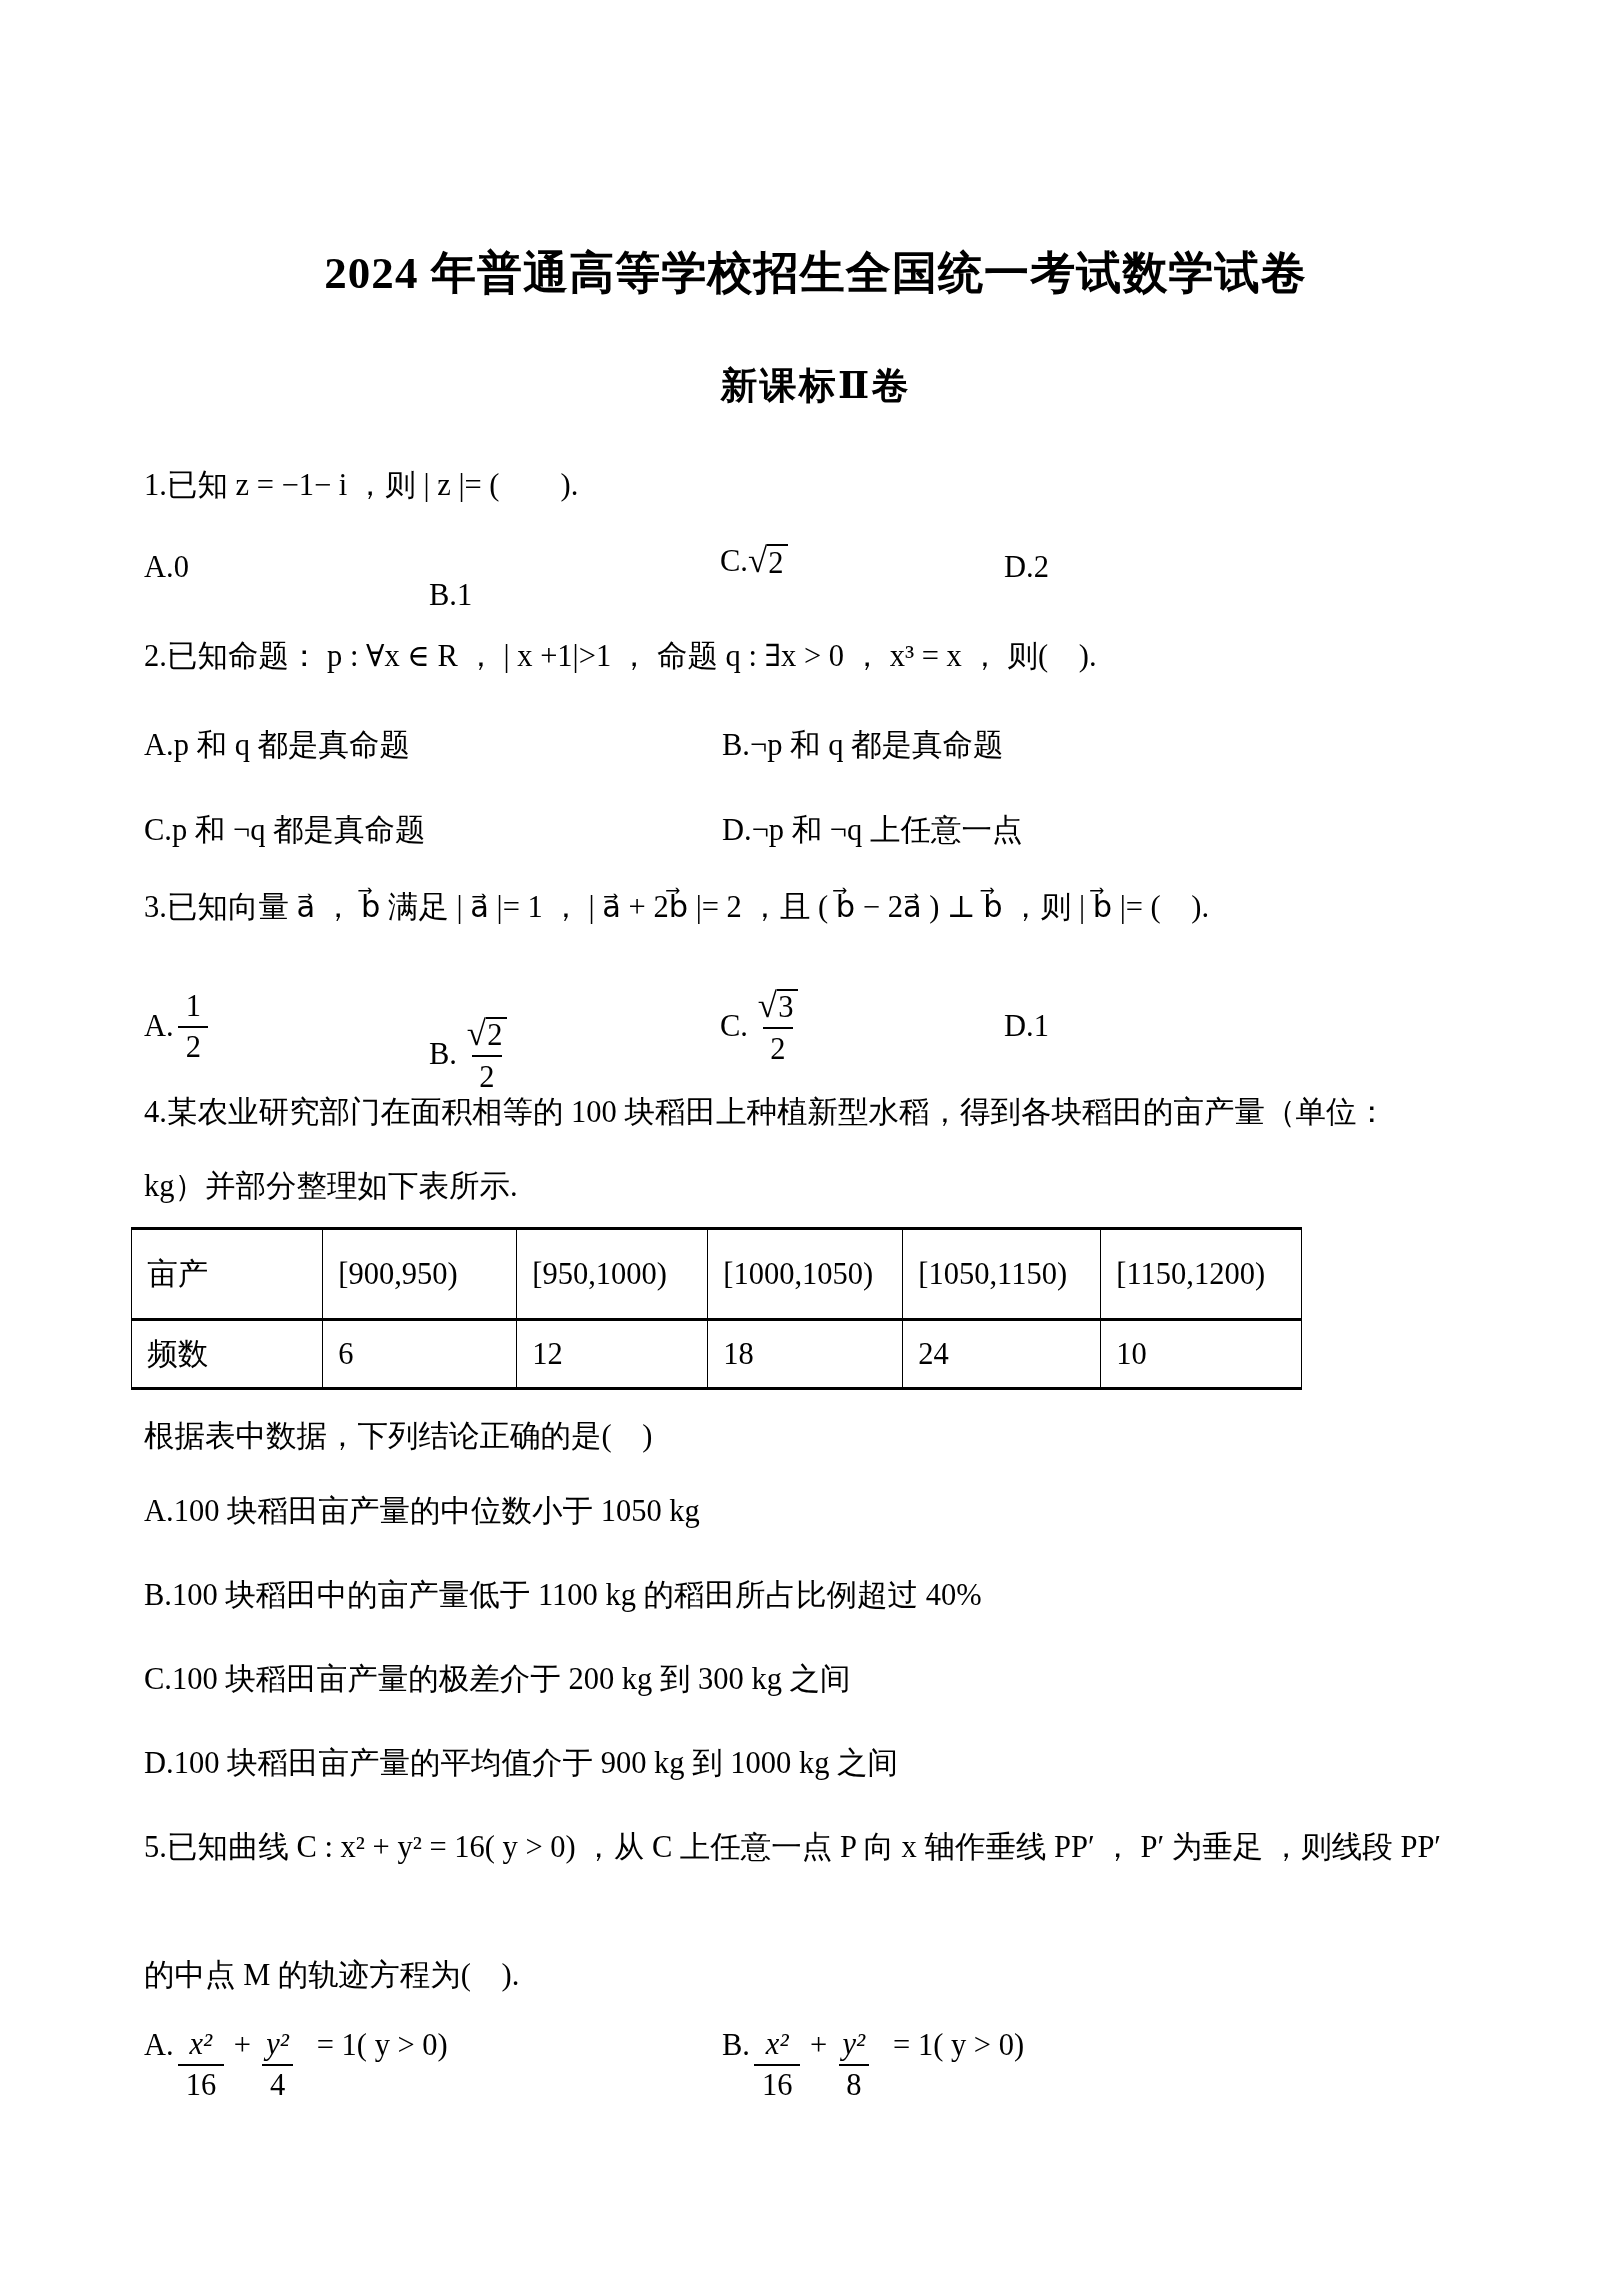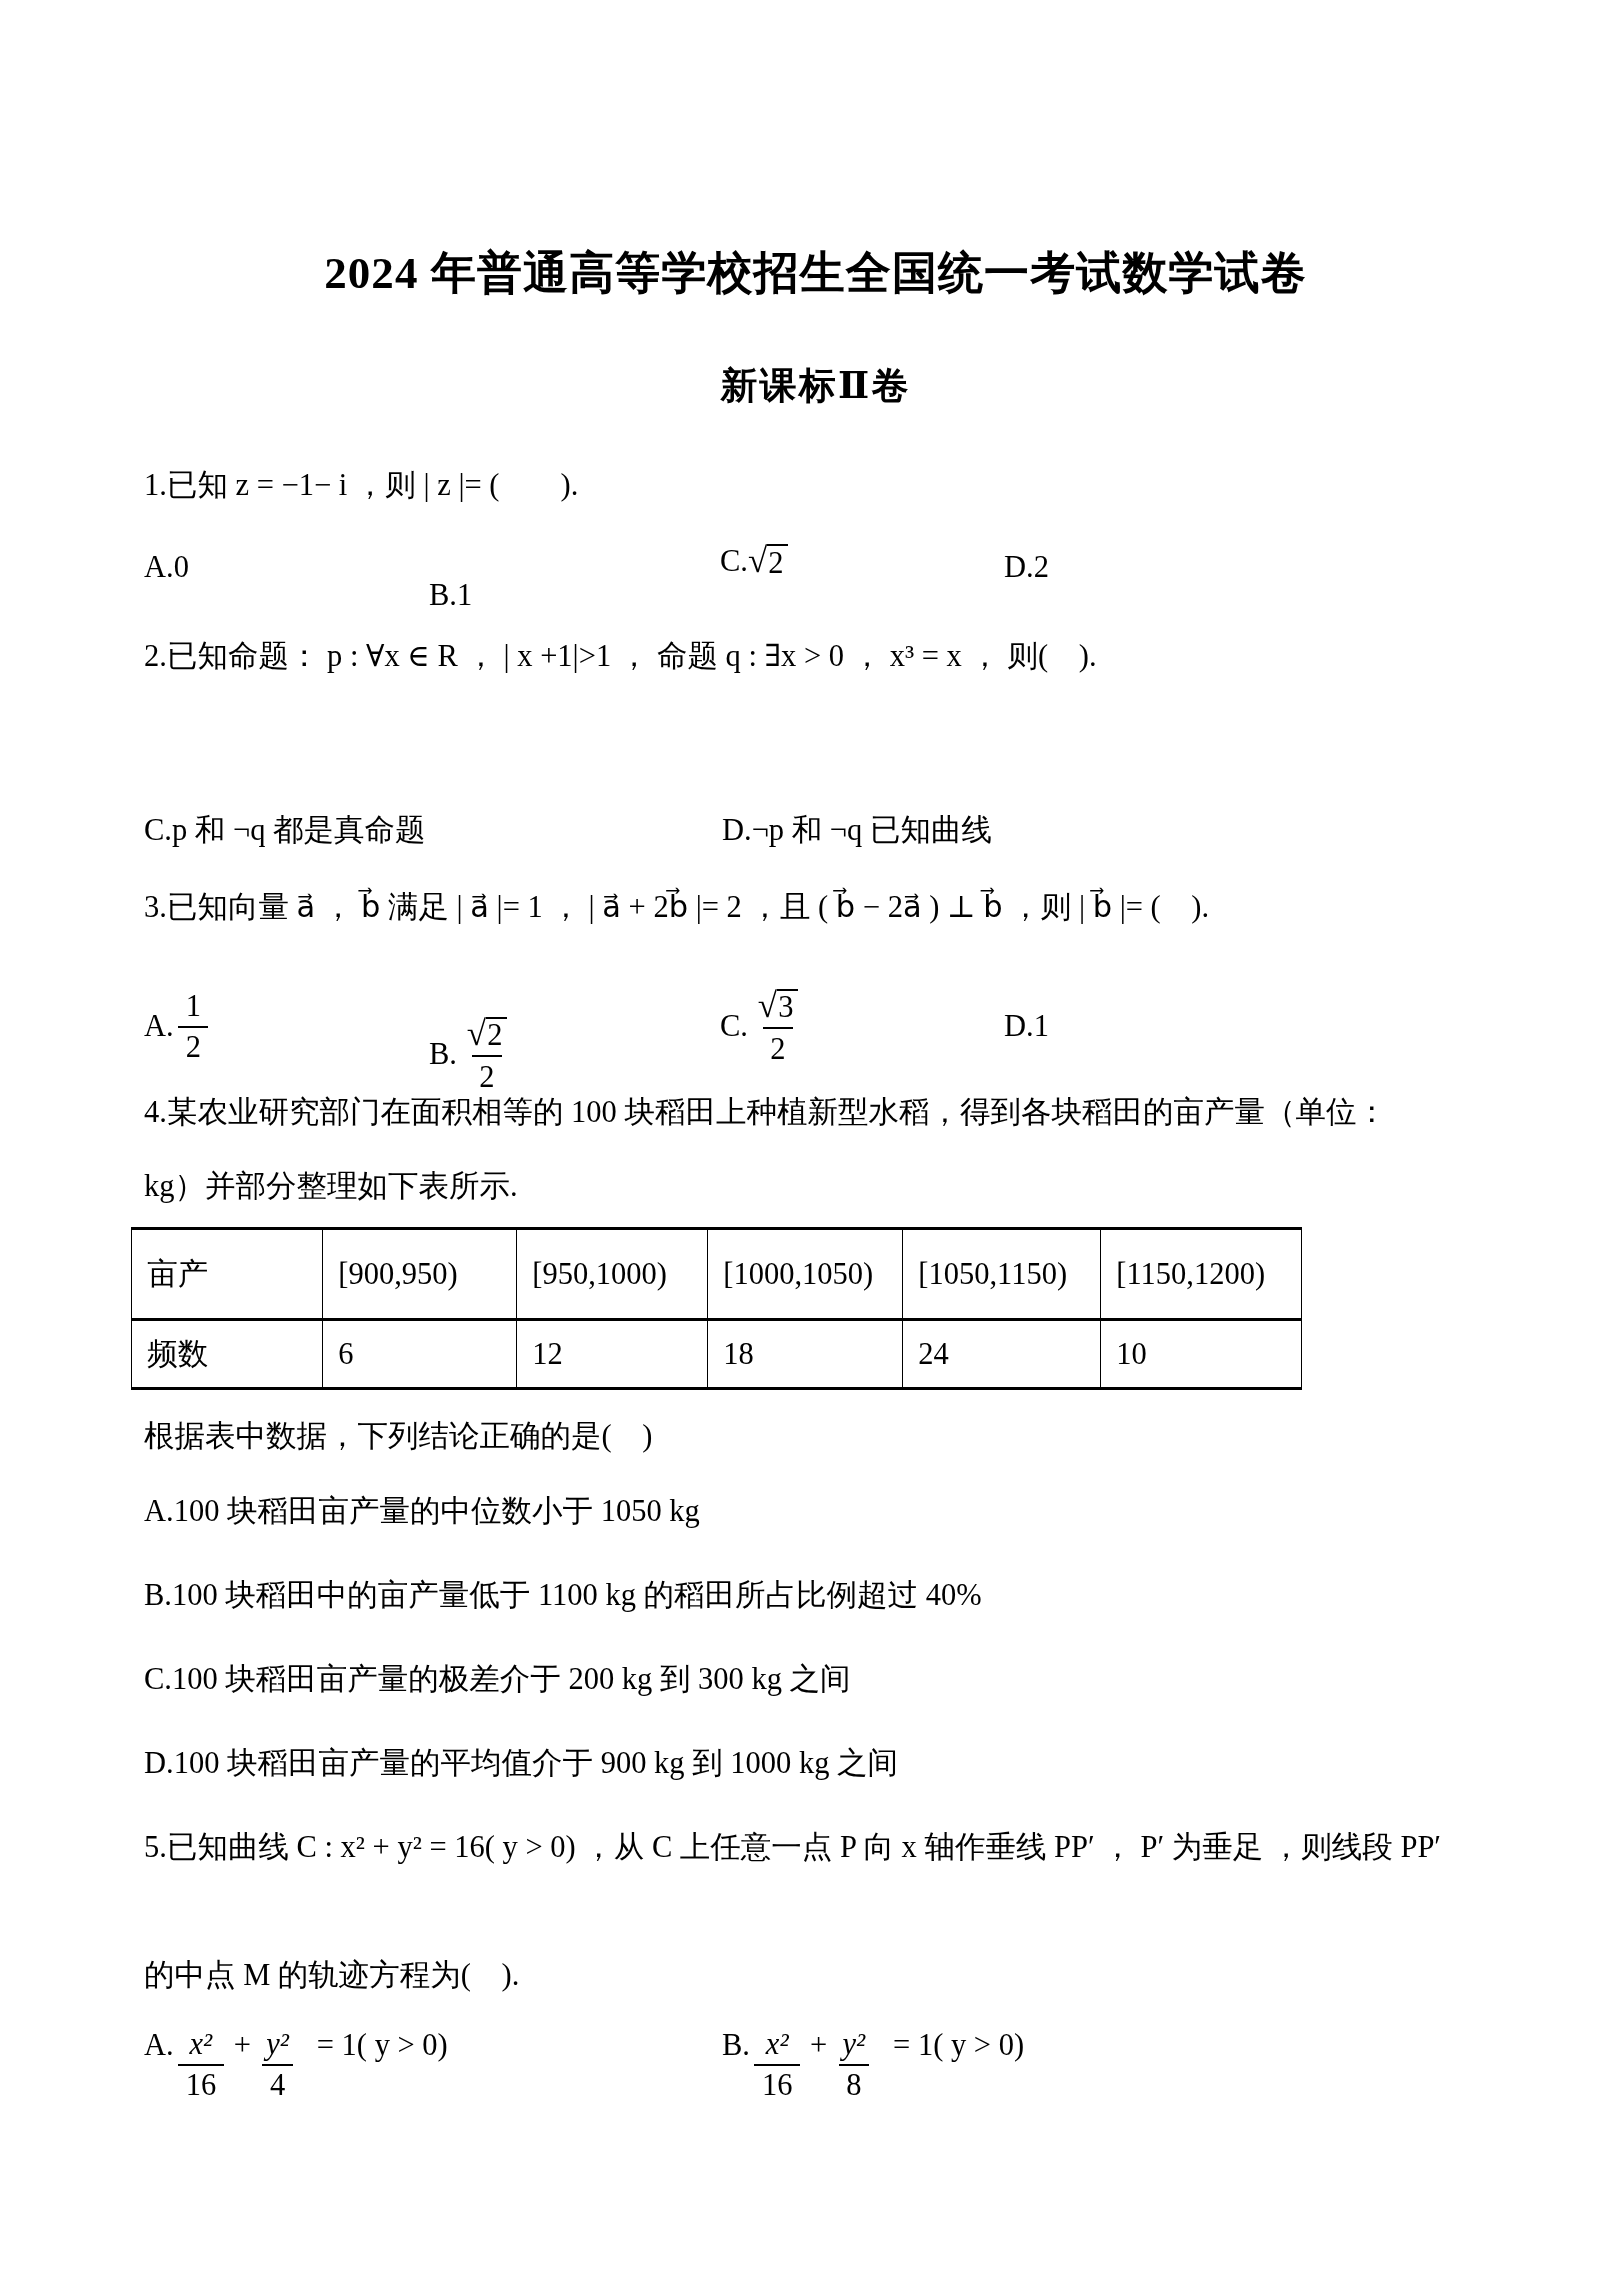--- a/index.html
+++ b/index.html
@@ -88,23 +88,27 @@
       <span>C.</span>
       <span class="sqrt">
         <span class="sq-sign">√</span>
         <span class="sq-rad">2</span>
       </span>
     </span>
     <span class="opt col4">D.2</span>
   </div>
 
   <div class="abs stem" style="top:637px">2.已知命题：  p : ∀x ∈ R ，  | x +1|&gt;1 ，  命题 q : ∃x &gt; 0 ，  x³ = x ，  则(　).</div>
+  <div class="optrow" style="top:725px">
+    <span class="opt col1">A.p 和 q 都是真命题</span>
+    <span class="opt col2w">B.¬p 和 q 都是真命题</span>
+  </div>
   <div class="optrow" style="top:810px">
     <span class="opt col1">C.p 和 ¬q 都是真命题</span>
-    <span class="opt col2w">D.¬p 和 ¬q 已知曲线</span>
+    <span class="opt col2w">D.¬p 和 ¬q 上任意一点</span>
   </div>
 
   <div class="abs stem" style="top:888px">3.已知向量 a⃗ ， b⃗ 满足 | a⃗ |= 1 ， | a⃗ + 2b⃗ |= 2 ，且 ( b⃗ − 2a⃗ ) ⊥ b⃗ ，则 | b⃗ |= (　).</div>
   <div class="optrow" style="top:979px;height:95px">
     <span class="opt col1 fopt">
       <span>A.</span>
       <span class="frac">
         <span class="fnum">1</span>
         <span class="fden">2</span>
       </span>

